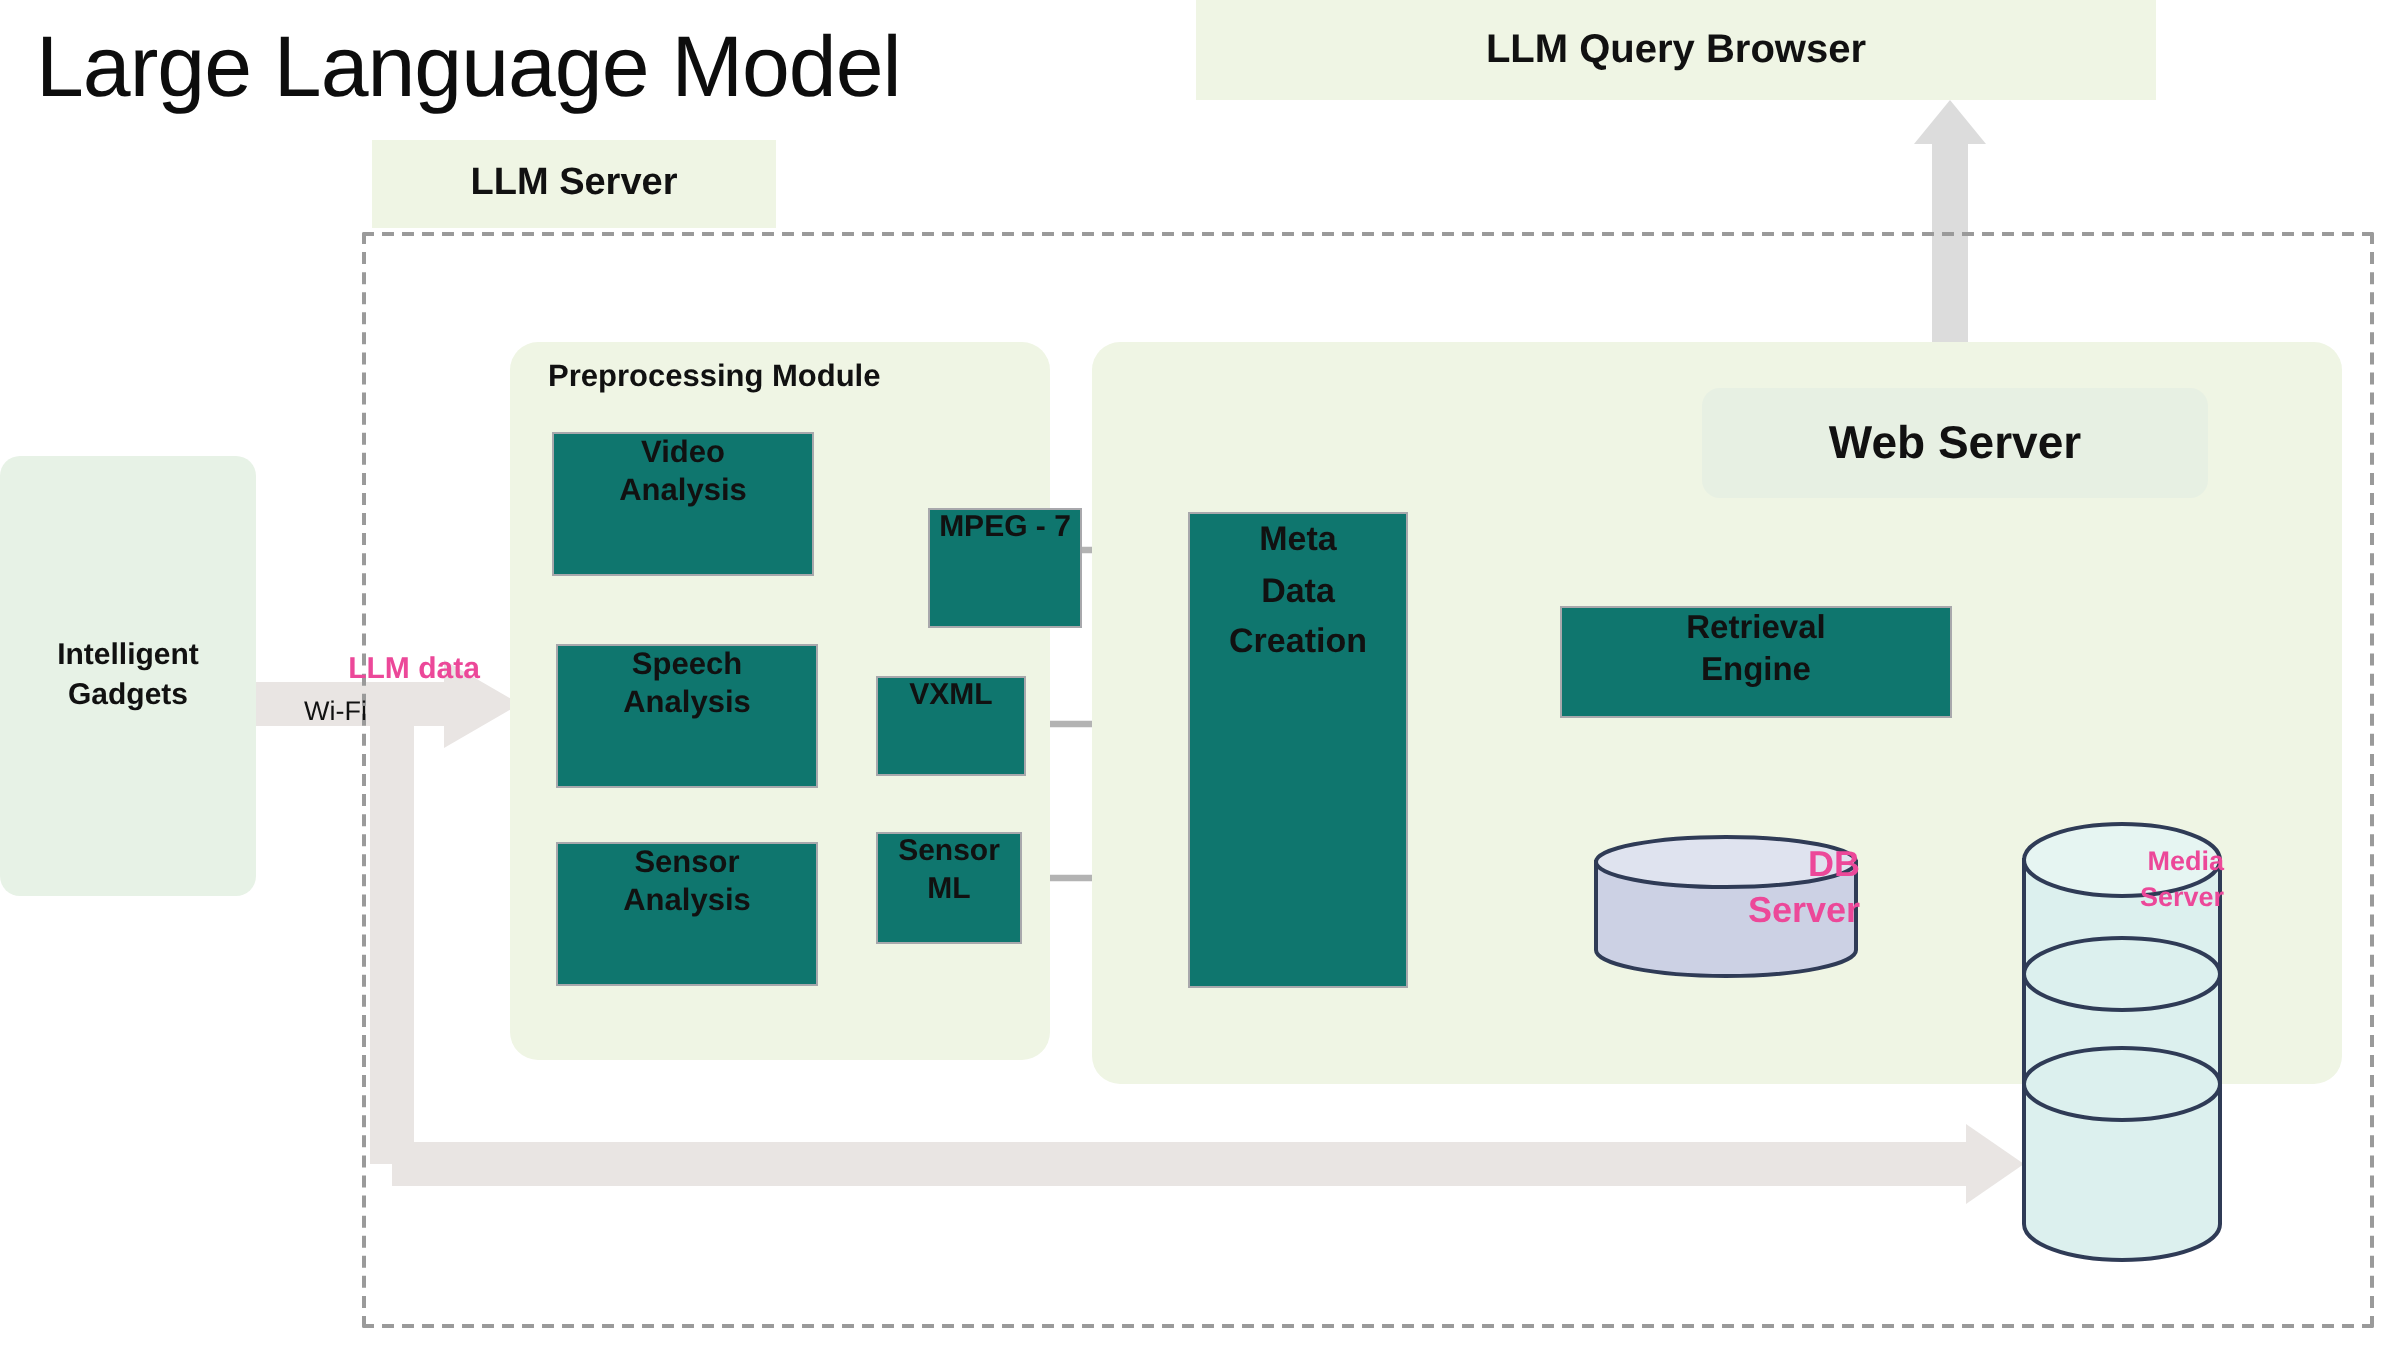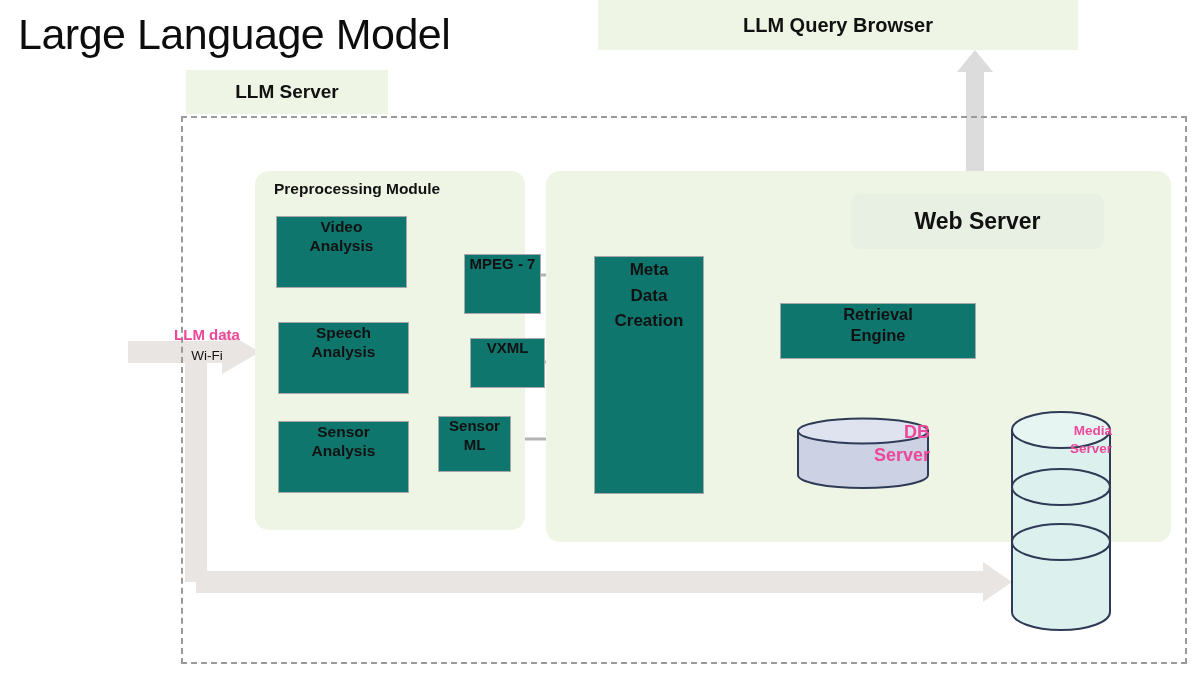--- a/index.html
+++ b/index.html
@@ -137,23 +137,29 @@
   <div class="abs panel-green label-tab" style="left:598px;top:0px;width:480px;height:50px;">
     <span style="font-size:20px;">LLM Query Browser</span>
   </div>
 
   <div class="abs panel-green label-tab" style="left:186px;top:70px;width:202px;height:44px;">
     <span>LLM Server</span>
   </div>
 
   <div class="abs dashed-box" style="left:181px;top:116px;width:1006px;height:548px;"></div>
 
+  <div class="abs gadget" style="left:0px;top:228px;width:128px;height:220px;">
+    <span>
+      <span>Intelligent</span><br>
+      <span>Gadgets</span>
+    </span>
+  </div>
 
   <div class="abs flow-main" style="left:152px;top:326px;width:110px;text-align:center;">LLM data</div>
-  <div class="abs flow-sub" style="left:152px;top:348px;width:110px;text-align:center;">Wi-Fi</div>
+  <div class="abs flow-sub" style="left:152px;top:348px;width:110px;text-align:left;">Wi-Fi</div>
 
   <div class="abs panel-green rounded-lg" style="left:255px;top:171px;width:270px;height:359px;"></div>
   <div class="abs sec-head" style="left:274px;top:180px;">Preprocessing Module</div>
 
   <div class="abs gbox" style="left:276px;top:216px;width:131px;height:72px;">
     <span>
       <span>Video</span><br>
       <span>Analysis</span>
     </span>
   </div>
@@ -169,21 +175,21 @@
     <span>
       <span>Sensor</span><br>
       <span>Analysis</span>
     </span>
   </div>
 
   <div class="abs gbox small" style="left:436px;top:254px;width:77px;height:60px;margin-left:28px;">
     <span>MPEG - 7</span>
   </div>
 
-  <div class="abs gbox small" style="left:438px;top:338px;width:75px;height:50px;margin-left:32px;">
+  <div class="abs gbox small" style="left:438px;top:338px;width:75px;height:50px;">
     <span>VXML</span>
   </div>
 
   <div class="abs gbox small" style="left:438px;top:416px;width:73px;height:56px;">
     <span>
       <span>Sensor</span><br>
       <span>ML</span>
     </span>
   </div>
 

